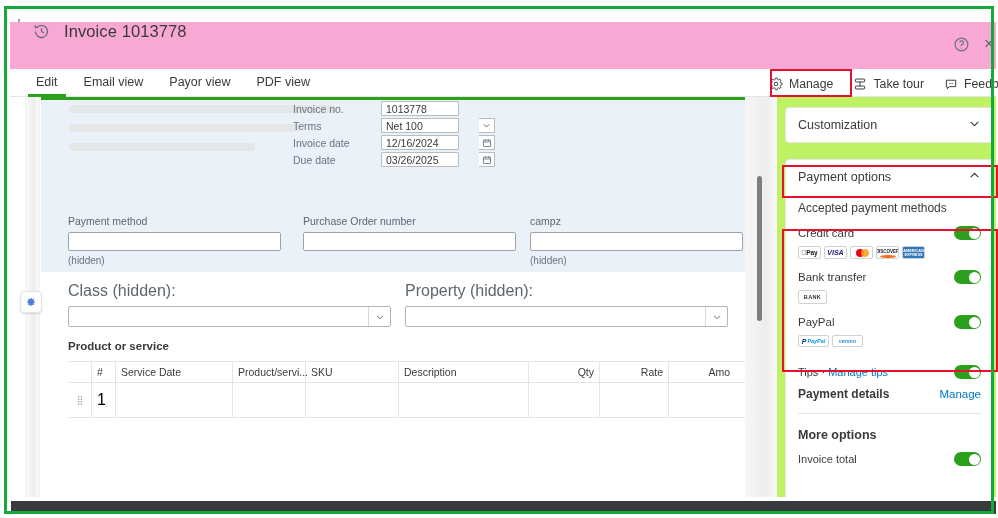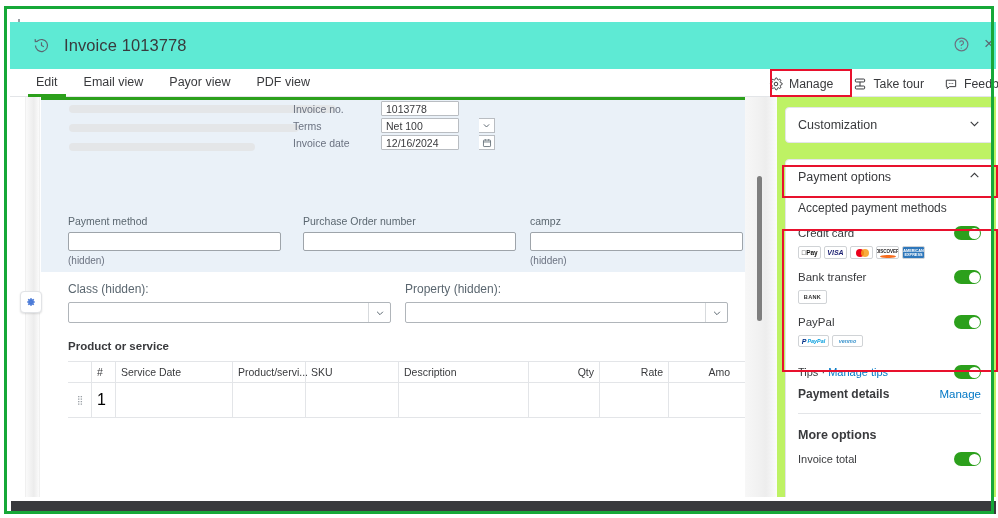--- a/index.html
+++ b/index.html
@@ -26,22 +26,22 @@
   }
   .tiny-dot {
     position: absolute; left: 18px; top: 19px;
     width: 2px; height: 3px; background: #9aa0a6; z-index: 61;
   }
 
   
   .titlebar {
     position: absolute; left: 10px; top: 22px;
     width: 986px; height: 47px;
-    background: #5eead4;
-    display: flex; align-items: center;
+    background: #f9a8d4;
+    display: flex; align-items: flex-start;
   }
   .history-icon { margin-left: 22px; width: 18px; height: 18px; color:#5b6770; display:flex;align-items:center;justify-content:center;}
   .invoice-title {
     margin-left: 14px;
     font-size: 16.5px; color: #393a3d; letter-spacing: .1px;
   }
   .title-right {
     position: absolute; right: 0px; top: 12px;
     display: flex; align-items: center; gap: 14px;
   }
@@ -141,21 +141,21 @@
   .pm-lbl { font-size:10.5px; color:#5b6770; margin-bottom:5px; }
   .pm-inp {
     height:19px; border:1px solid #9ea4aa; background:#fff; border-radius:2px;
   }
   .pm-hint { font-size:10px; color:#6b7280; margin-top:4px; }
 
   .row-class {
     position:absolute; left:0; top:185px; width:704px;
     display:flex;
   }
-  .sel-lbl { font-size:12px; color:#5b6770; margin-bottom:6px; }
+  .sel-lbl { font-size:16px; color:#5b6770; margin-bottom:6px; }
   .sel-box {
     height:21px; border:1px solid #b0b5ba; border-radius:2px;
     background:#fff; display:flex; align-items:stretch; justify-content:flex-end;
   }
   .sel-caret {
     width:22px; border-left:1px solid #d7dadd;
     display:flex;align-items:center;justify-content:center;
   }
 
   .pos-title {
@@ -373,20 +373,33 @@
         <span class="fbtn">
           <svg width="10" height="10" viewBox="0 0 24 24" fill="none" stroke="#5b6770" stroke-width="2">
             <rect x="3.5" y="5" width="17" height="15.5" rx="1.6"></rect>
               <path d="M3.5 9.5h17"></path>
               <path d="M8 2.8v3.4M16 2.8v3.4"></path>
           </svg>
         </span>
       </span>
     </div>
 
+    <div class="fieldrow" style="left:252px; top:55px;">
+      <span class="flabel">Due date</span>
+      <span class="fbox-wrap">
+        <span class="fbox w">03/26/2025</span>
+        <span class="fbtn">
+          <svg width="10" height="10" viewBox="0 0 24 24" fill="none" stroke="#5b6770" stroke-width="2">
+            <rect x="3.5" y="5" width="17" height="15.5" rx="1.6"></rect>
+              <path d="M3.5 9.5h17"></path>
+              <path d="M8 2.8v3.4M16 2.8v3.4"></path>
+          </svg>
+        </span>
+      </span>
+    </div>
 
     <div class="pm-section">
       <div class="pm-col" style="margin-left:27px; width:213px;">
         <div class="pm-lbl">Payment method</div>
         <div class="pm-inp"></div>
         <div class="pm-hint">(hidden)</div>
       </div>
       <div class="pm-col" style="margin-left:22px; width:213px;">
         <div class="pm-lbl">Purchase Order number</div>
         <div class="pm-inp"></div>

